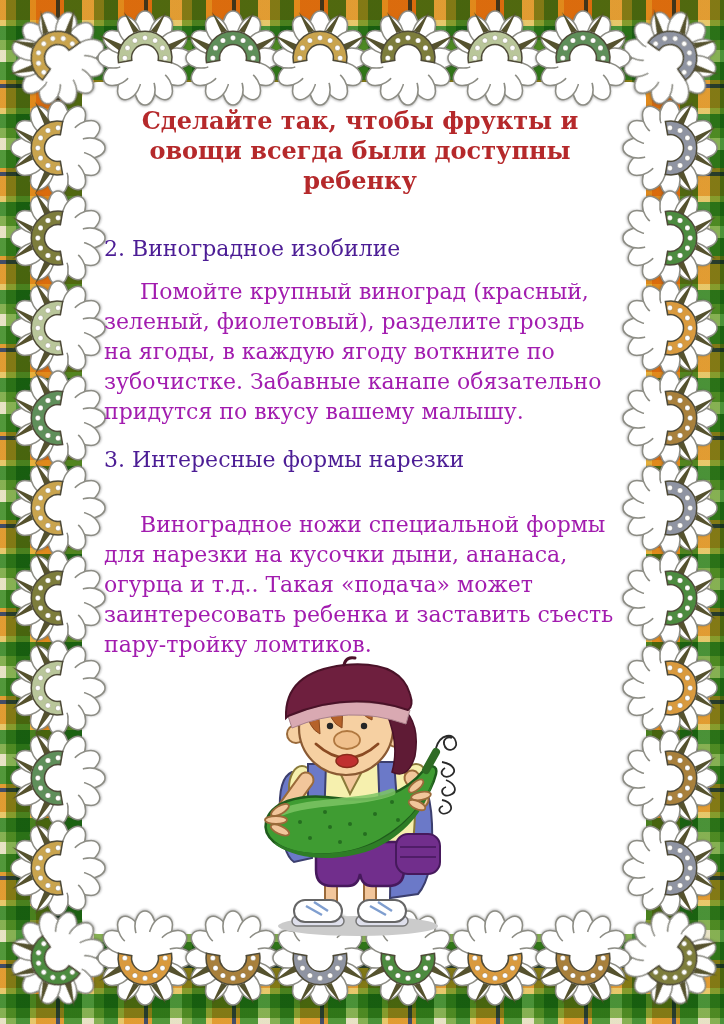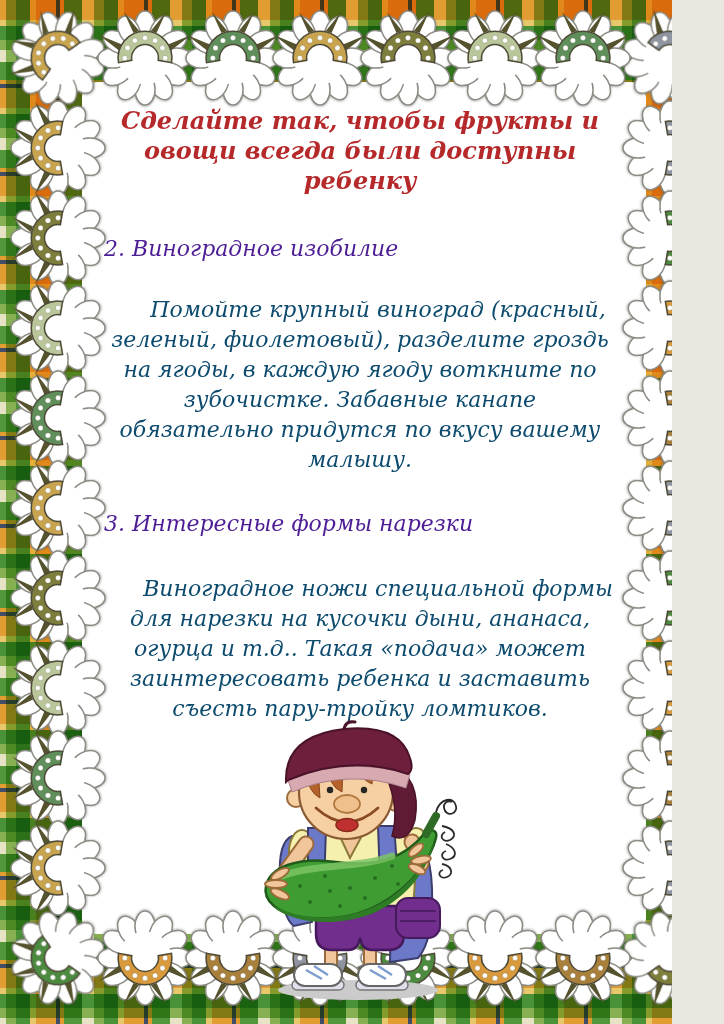--- a/index.html
+++ b/index.html
@@ -1,19 +1,18 @@
 <!DOCTYPE html>
 <html><head>
 <meta charset="utf-8">
 <style>
   html,body{margin:0;padding:0;background:#e8e8e0;}
   .poster{
-    position:relative;width:672px;height:1024px;overflow:hidden;
+    position:relative;width:724px;height:1024px;overflow:hidden;
     font-family:"DejaVu Serif","Liberation Serif",serif;
-    font-style:italic;
   }
   
   .plaid-bg{
     position:absolute;inset:0;
     background-color:#f7f5ea;
     background-image:
       repeating-linear-gradient(90deg,
         #f7f5ea 0 6px,#8fbf62 6px 16px,#4f9e42 16px 30px,#f6d87f 30px 36px,
         #f0a93c 36px 56px,#47537a 56px 60px,#f0a93c 60px 64px,#58a445 64px 82px,#f7f5ea 82px 88px),
       repeating-linear-gradient(0deg,
@@ -34,24 +33,24 @@
     position:absolute;left:82px;top:82px;width:564px;height:852px;
     box-sizing:border-box;padding:0 30px 0 22px;
   }
   h1.title{
     margin:24px auto 0;max-width:520px;text-align:center;
     font-size:24px;line-height:30px;font-weight:bold;color:#b5292b;
   }
   h2.heading{
     margin:40px 0 0;font-size:22px;font-weight:normal;color:#4c1d95;
   }
-  h2.heading.second{margin-top:36px;}
+  h2.heading.second{margin-top:20px;}
   p.body-par{
-    margin:34px 0 0;font-size:22px;line-height:30px;color:#0c4a6e;
-    text-indent:36px;text-align:center;
+    margin:16px 0 0;font-size:22px;line-height:30px;color:#a21caf;
+    text-indent:36px;text-align:left;
   }
   p.body-par.second{margin-top:38px;}
   .illo{width:240px;margin:-8px auto 0;}
   .illo svg{display:block;}
 </style>
 </head>
 <body>
 
 <div class="poster">
   <div class="plaid-bg"></div>

